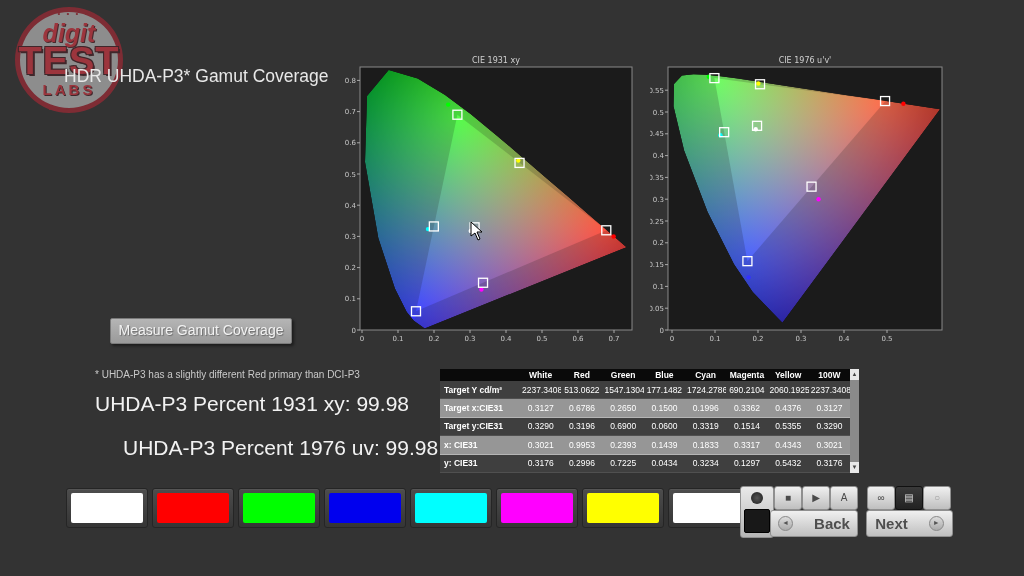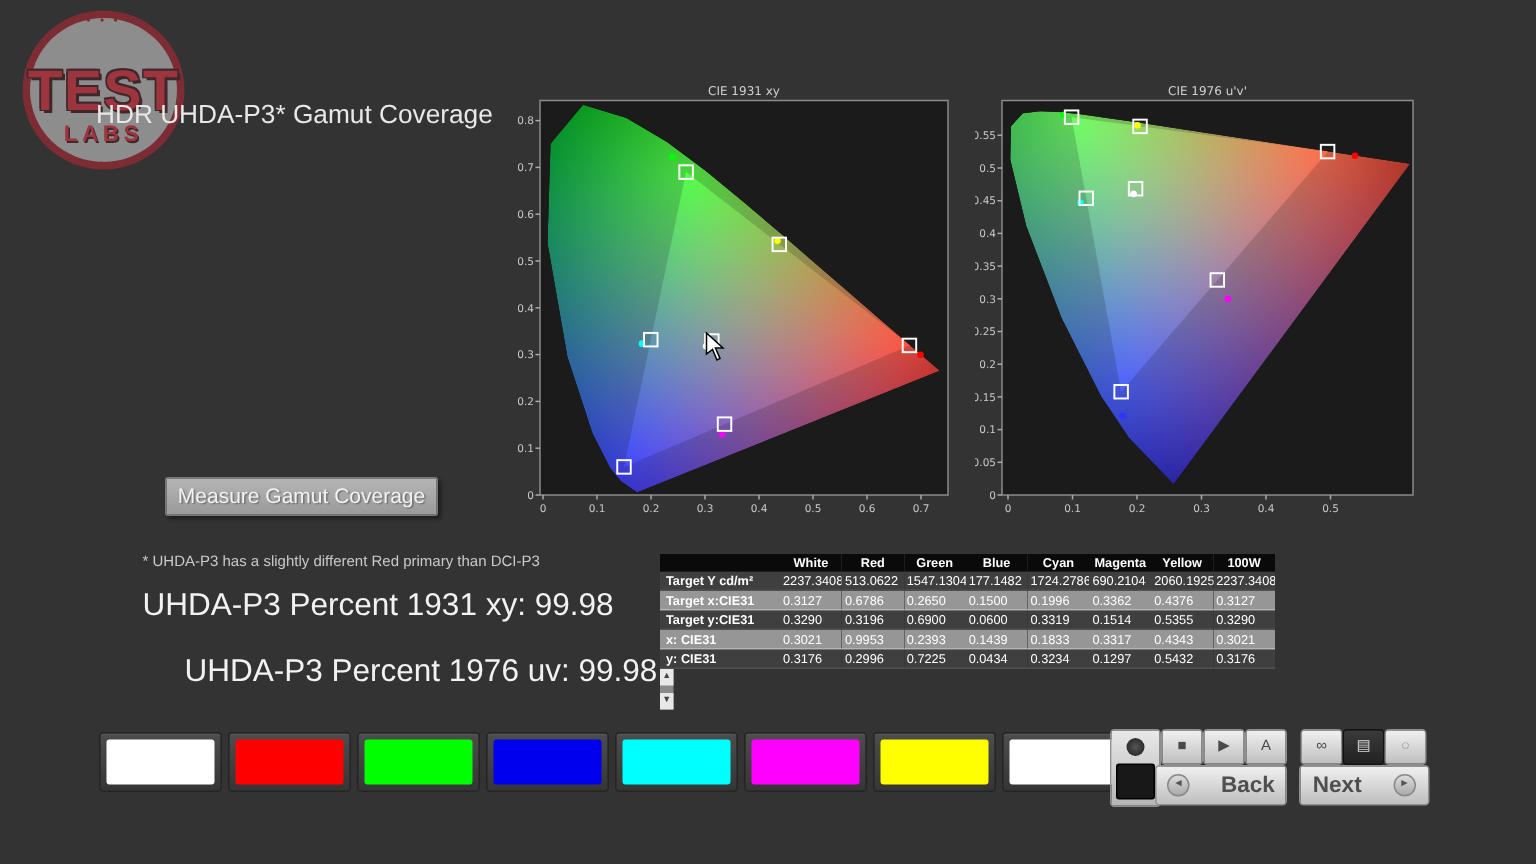--- a/index.html
+++ b/index.html
@@ -32,25 +32,25 @@
                box-shadow:2px 2px 3px rgba(0,0,0,.45);text-shadow:1px 1px 1px rgba(0,0,0,.35);cursor:default;}
 
   
   .chart-svg{position:absolute;}
   .chart-svg text{font-family:"DejaVu Sans",sans-serif;}
   .chart-svg .tick{font-size:7px;fill:#c8c8c8;}
   .chart-svg .ctitle{font-size:8px;fill:#d0d0d0;}
   .cursor-svg{position:absolute;left:470px;top:221px;z-index:6;}
 
   
-  .tblwrap{position:absolute;left:440px;top:369px;width:420px;height:104px;display:flex;flex-direction:column;}
+  .tblwrap{position:absolute;left:440px;top:369px;width:420px;height:104px;display:flex;}
   table.gamut{border-collapse:collapse;table-layout:fixed;width:410px;height:104px;font-size:8.5px;}
   table.gamut th,table.gamut td{padding:1px 2px;white-space:nowrap;overflow:hidden;}
   table.gamut thead th{background:#0a0a0a;color:#fff;font-weight:bold;text-align:center;}
-  table.gamut td{color:#fff;}
+  table.gamut td{text-align:center;color:#fff;}
   table.gamut th.rowlab{text-align:left;font-weight:bold;color:#fff;padding-left:4px;}
   table.gamut tbody tr:nth-child(odd){background:#3f3f3f;border-bottom:1px solid #505050;}
   table.gamut tbody tr:nth-child(even){background:#969696;border-bottom:1px solid #b5b5b5;}
   .tbl-scroll{width:9px;height:104px;background:#8a8a8a;display:flex;flex-direction:column;justify-content:space-between;}
   .tbl-scroll .sb{height:11px;background:#e8e8e8;color:#444;font-size:6px;text-align:center;line-height:11px;}
 
   
   .swatch-row{position:absolute;left:66px;top:488px;display:flex;gap:4px;}
   .swatch-btn{width:80px;height:38px;background:linear-gradient(#4d4d4d,#353535);border:1px solid #2525 25;
               border:1px solid #252525;border-radius:3px;box-shadow:0 1px 0 #555 inset;position:relative;}
@@ -72,20 +72,21 @@
   .mini-screen{position:absolute;left:3px;right:3px;top:22px;bottom:4px;background:#181818;border:1px solid #000;border-radius:2px;}
 </style>
 </head>
 <body>
 
 <div id="stage">
 
   <div class="logo">
     <div class="logo-ring"></div>
     <div class="logo-dots top">• • • • •</div>
+    <div class="logo-digit">digit</div>
     <div class="logo-test">TEST</div>
     <div class="logo-labs">LABS</div>
     <div class="logo-dots bottom">• • • • •</div>
   </div>
 
   <div class="page-title">HDR UHDA-P3* Gamut Coverage</div>
 
   <svg class="chart-svg" style="left:336px;top:54px" width="302" height="296">
       <defs>
         <clipPath id="locus0">

